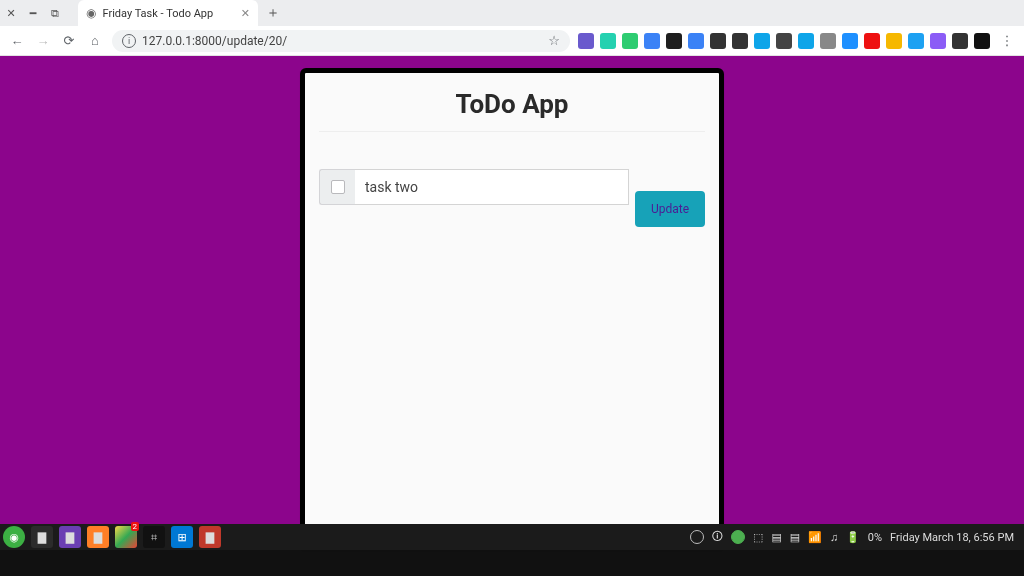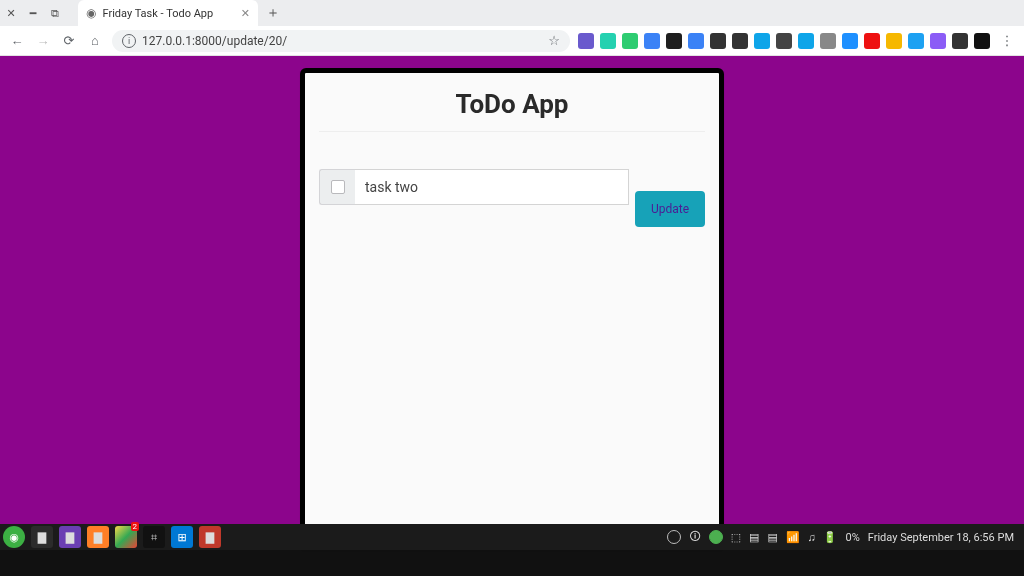--- a/index.html
+++ b/index.html
@@ -116,16 +116,16 @@
       <span class="circle"></span>
       <span>🛈</span>
       <span class="circle green"></span>
       <span>⬚</span>
       <span>▤</span>
       <span>▤</span>
       <span>📶</span>
       <span>♫</span>
       <span>🔋</span>
       <span>0%</span>
-      <span>Friday September 18, 6:56 PM</span>
+      <span>Friday March 18, 6:56 PM</span>
     </div>
   </div>
 </div>
 
 </body></html>

